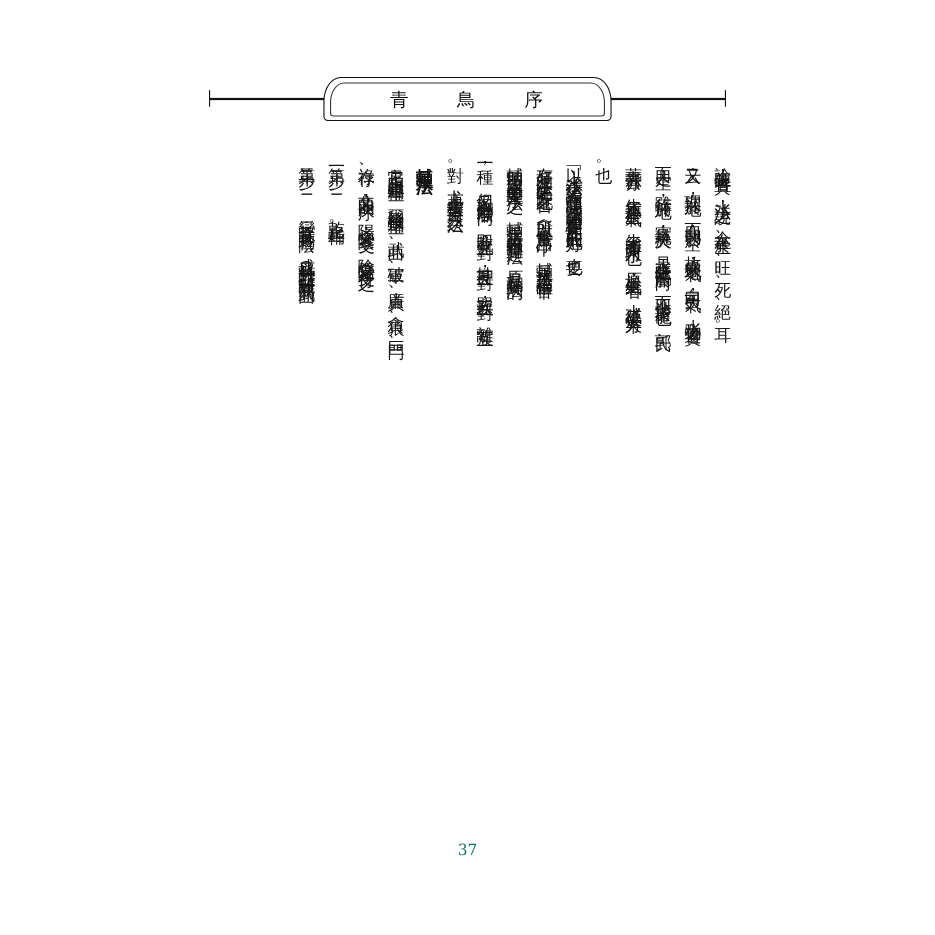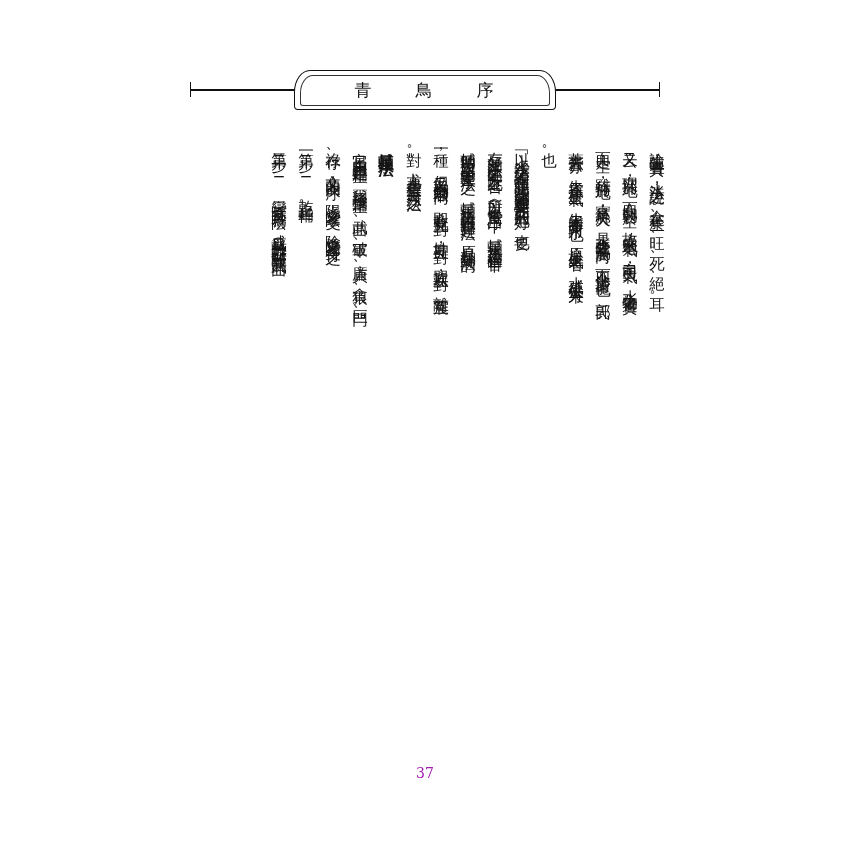--- a/index.html
+++ b/index.html
@@ -116,21 +116,21 @@
 
   
   .page-number {
     position: absolute;
     left: 0;
     right: 0;
     top: 765px;
     text-align: center;
     font-size: 14px;
     font-family: "DejaVu Serif", "Liberation Serif", serif;
-    color: #a21caf;
+    color: #0f766e;
   }
 </style>
 </head>
 <body>
 
 <div class="page">
 
   <div class="header">
     <div class="header-rule left"></div>
     <div class="header-rule-cap l"></div>

